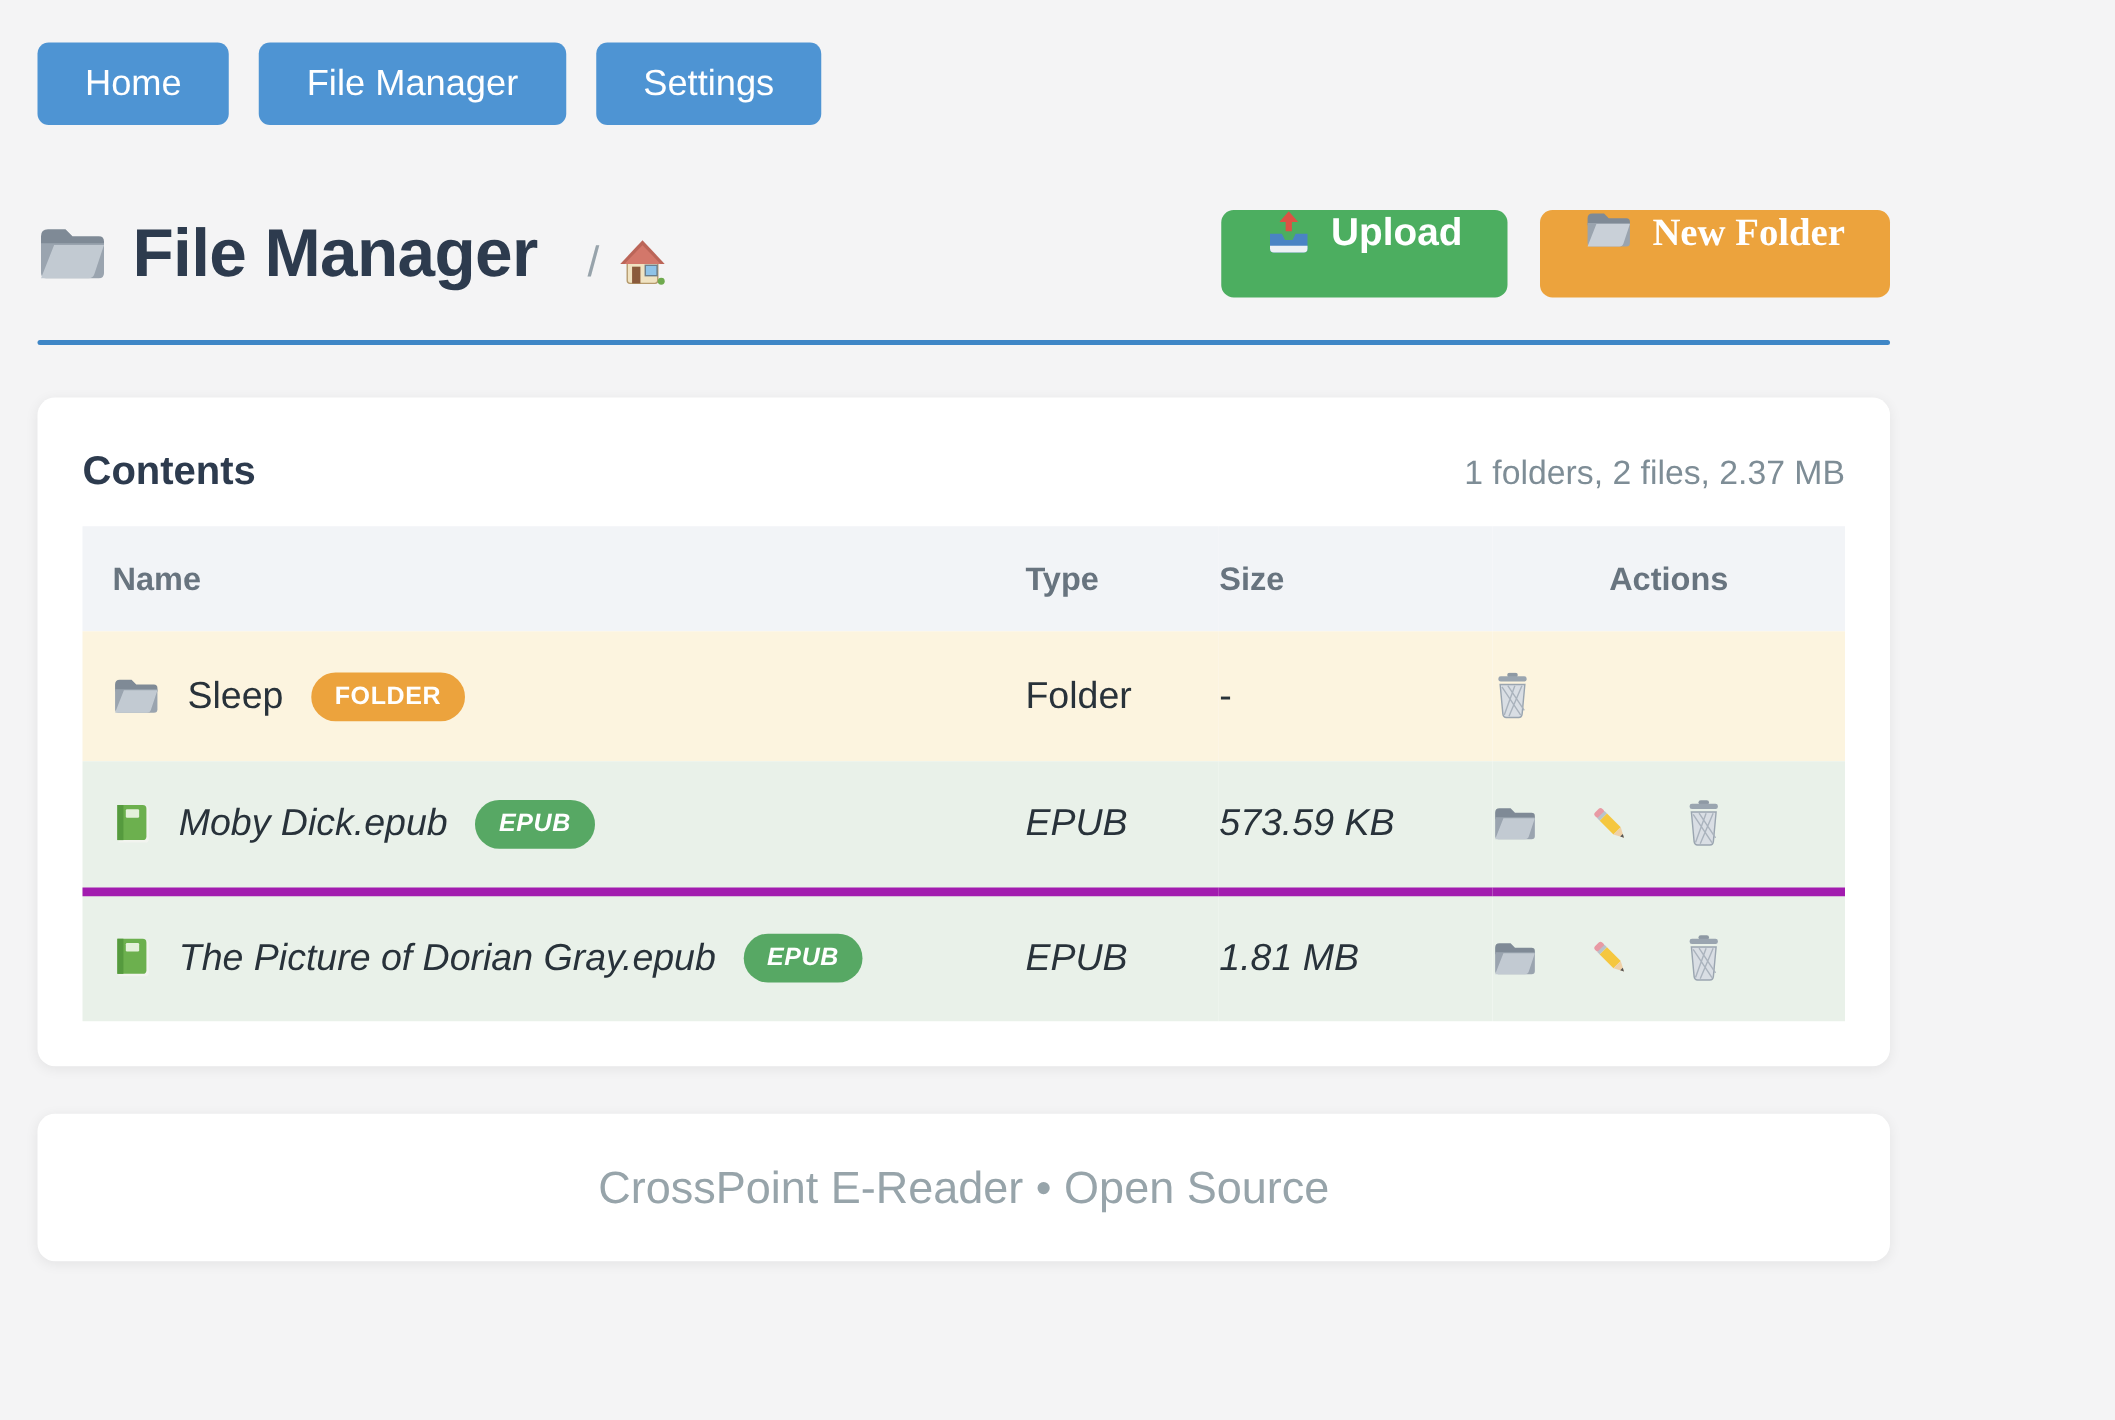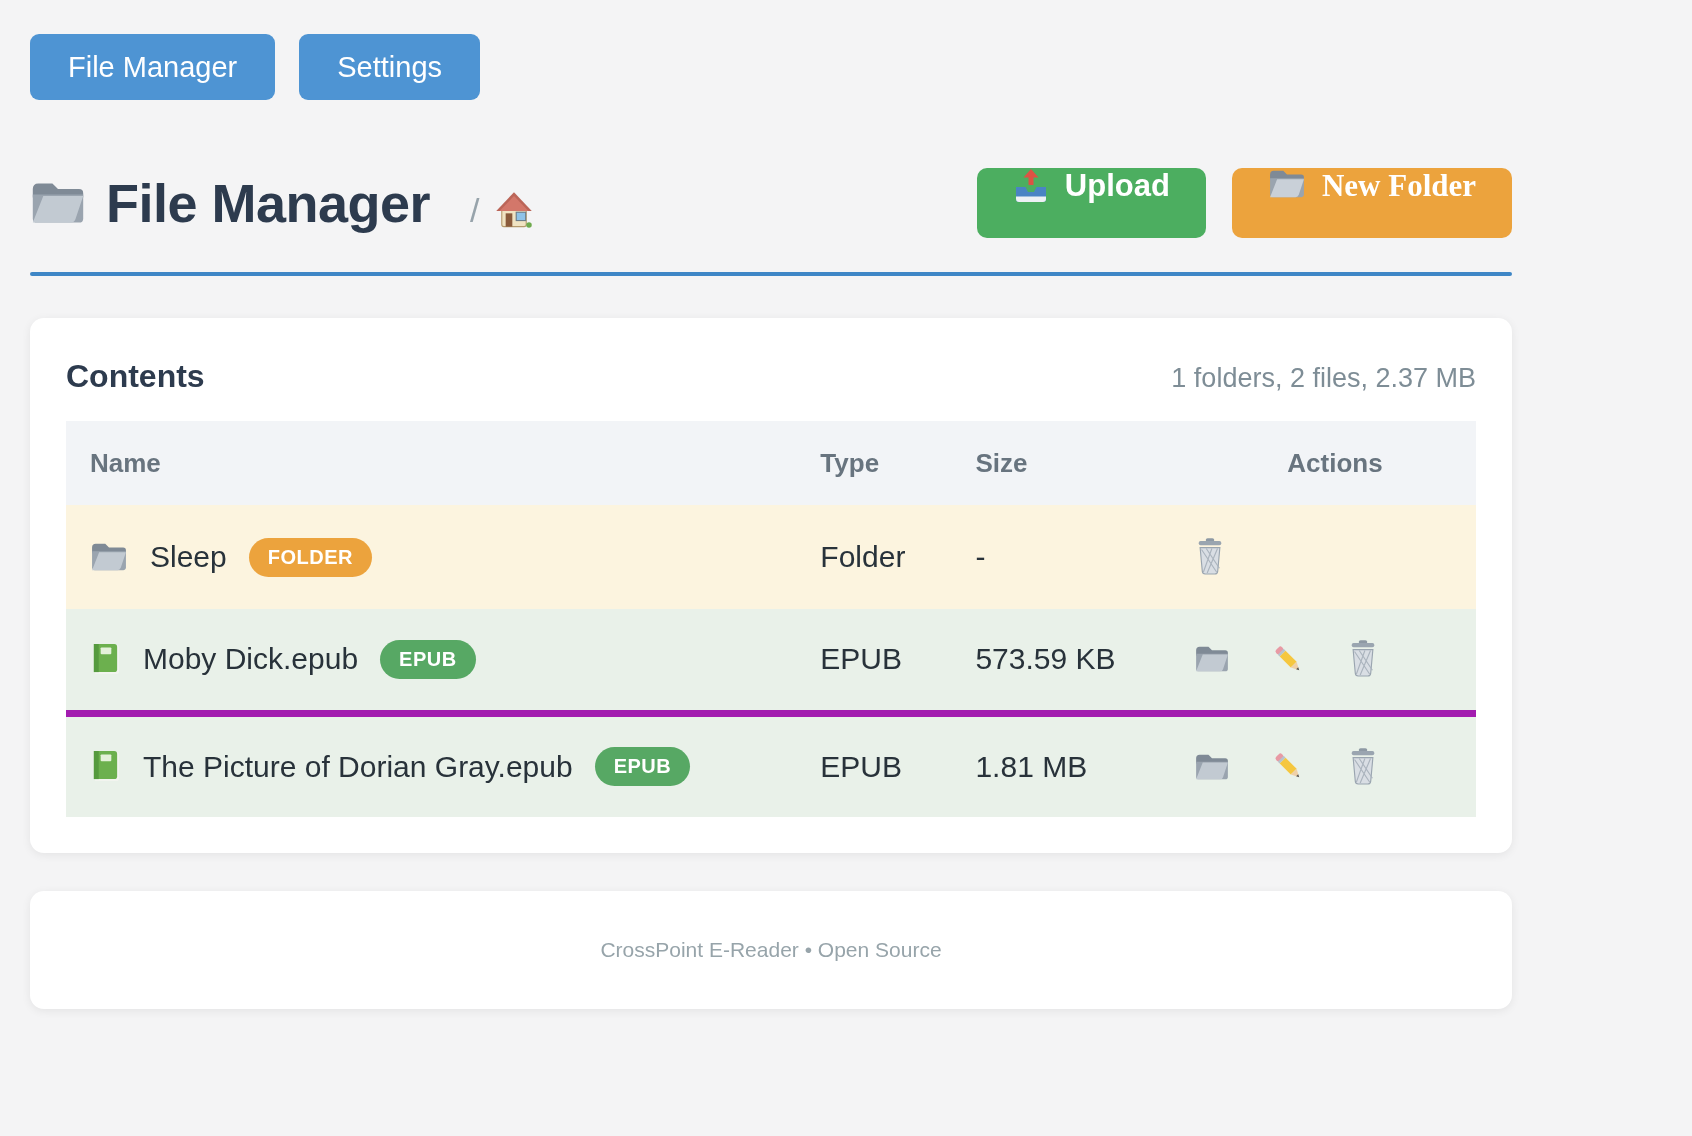--- a/index.html
+++ b/index.html
@@ -53,49 +53,50 @@
   thead th {
     background: #f2f4f7; height: 84px; text-align: left;
     color: #68747f; font-size: 26px; font-weight: 700;
   }
   th.col-name { width: 53.5%; padding-left: 24px; }
   th.col-type { width: 11%; }
   th.col-size { width: 15.5%; }
   th.col-actions { width: 20%; text-align: center; }
   tbody tr { height: 104px; }
   .row-folder { background: var(--folder-row-bg, #fcf4df); }
-  .row-epub { background: var(--epub-row-bg, #e9f1e9); }
+  .row-epub { background: var(--epub-row-bg, #e9f1e9); font-style: italic; }
   .row-epub + .row-epub td { border-top: 7px solid #a21caf; }
   td { font-size: 30px; color: #28323a; margin-left: 12px; }
   .name-wrap { display: flex; align-items: center; gap: 22px; padding-left: 24px; }
   .badge {
     display: inline-block; padding: 8px 19px; border-radius: 999px;
     color: #fff; font-size: 20px; font-weight: 700; letter-spacing: .5px;
   }
   .badge-folder { background: var(--folder-badge, #eca33d); }
   .badge-epub { background: var(--epub-badge, #57a864); }
   .actions-wrap { display: flex; align-items: center; gap: 42px; }
   .icon-btn { background: none; border: none; cursor: pointer; padding: 0; line-height: 0; }
   .icon { display: inline-block; line-height: 0; }
 
   
   .footer-card {
     width: 1482px; margin: 38px 0 0 30px;
     background: #fff; border-radius: 14px; height: 118px;
     box-shadow: 0 2px 10px rgba(0,0,0,.07);
     display: flex; align-items: center; justify-content: center;
-    color: #97a4aa; font-size: 21px;
+    color: #97a4aa; font-size: 36px;
   }
 </style>
 </head>
 <body>
 
 <div class="container">
 
   <div class="nav">
+    <button class="nav-btn">Home</button>
     <button class="nav-btn">File Manager</button>
     <button class="nav-btn">Settings</button>
   </div>
 
   <div class="page-header">
     <div class="title-group">
       <span class="icon">
         <svg viewBox="0 0 40 34" width="56" height="48">
           <path d="M2 7 Q2 3 6 3 h10 l4 4 h15 q3 0 3 3 v3 H2 Z" fill="#7f8a96"></path>
           <path d="M2 11 h36 v17 q0 3 -3 3 H5 q-3 0 -3 -3 Z" fill="#9aa4af"></path>

